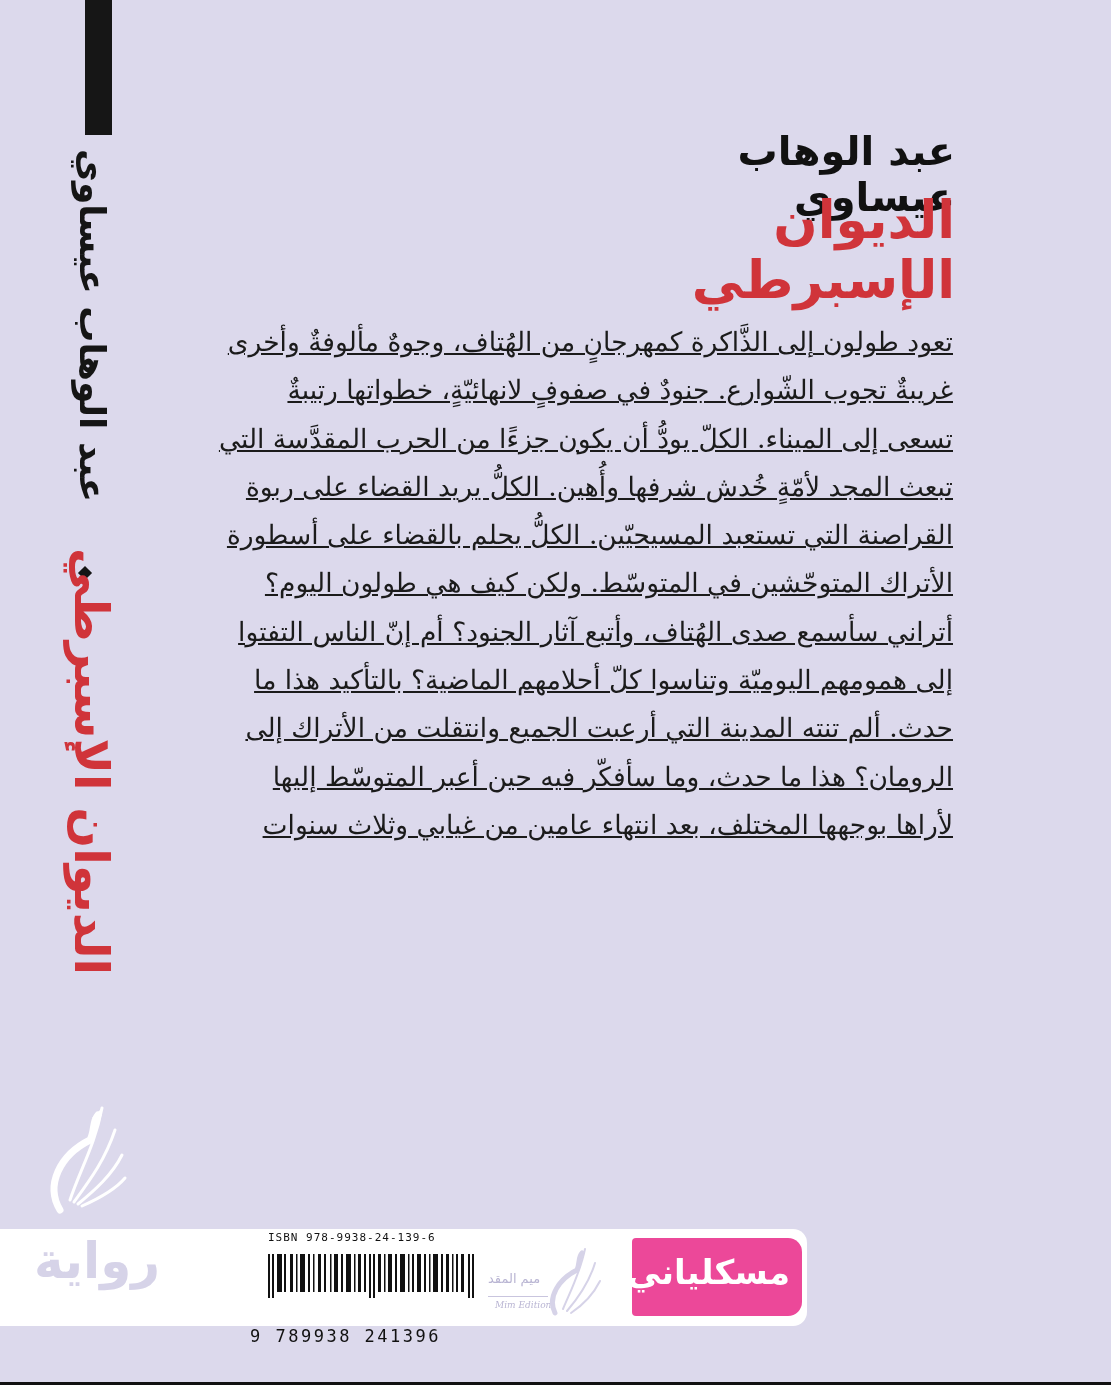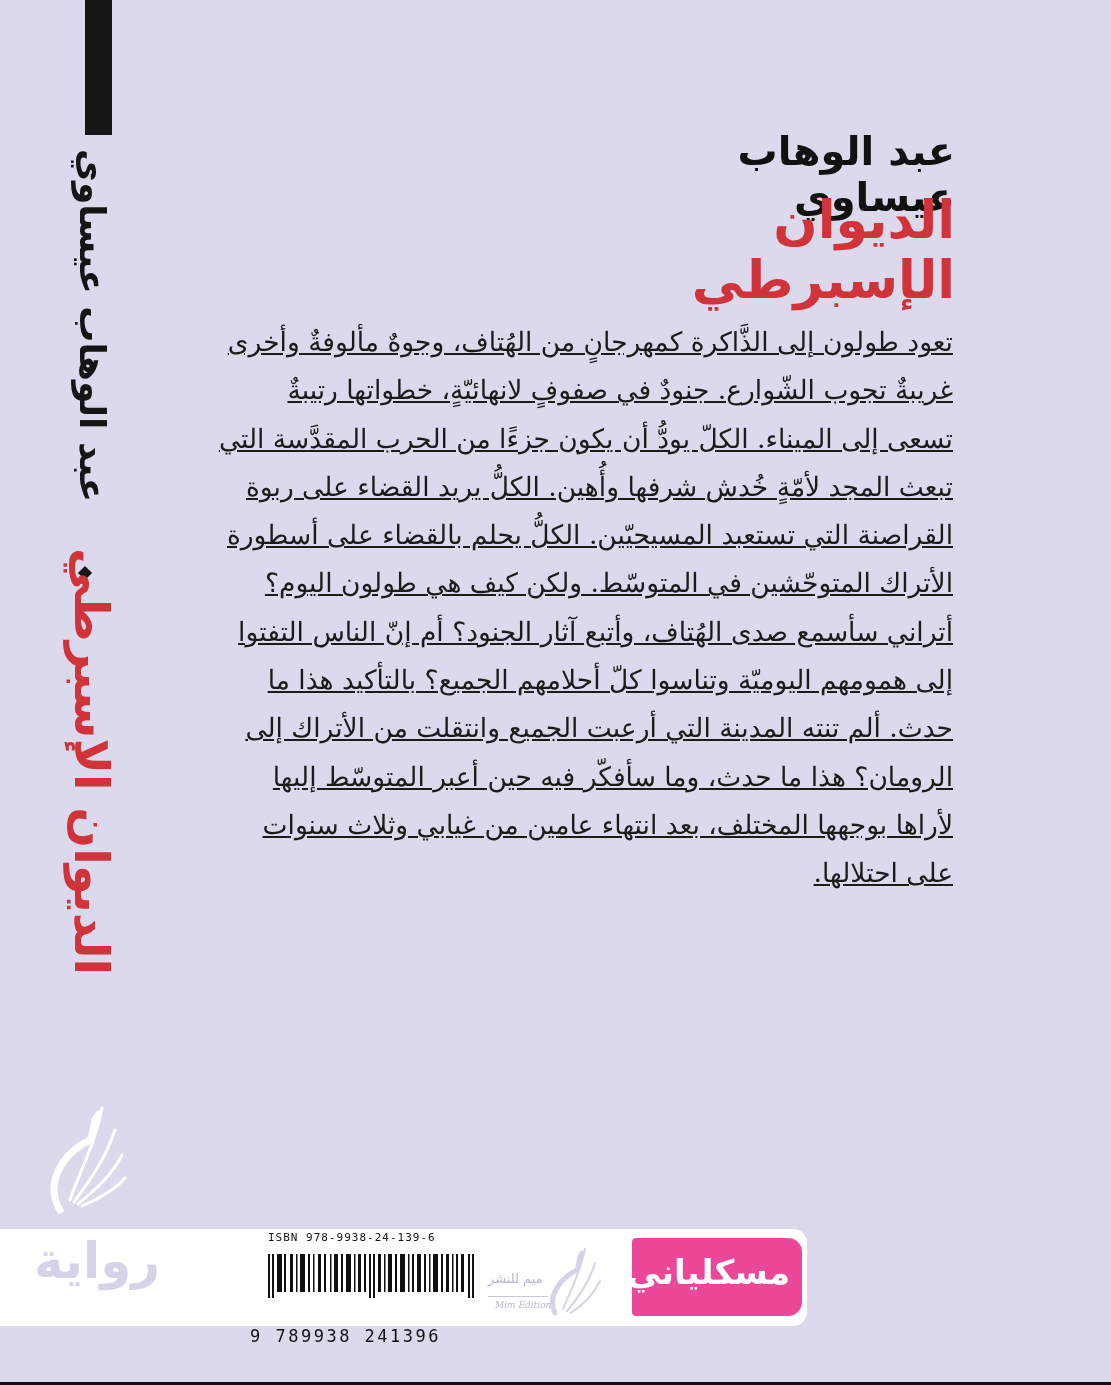--- a/index.html
+++ b/index.html
@@ -120,25 +120,24 @@
   <div class="book-title">الديوان الإسبرطي</div>
 
   <div class="blurb">
     <span class="blurb-line">تعود طولون إلى الذَّاكرة كمهرجانٍ من الهُتاف، وجوهٌ مألوفةٌ وأخرى</span>
     <span class="blurb-line">غريبةٌ تجوب الشّوارع. جنودٌ في صفوفٍ لانهائيّةٍ، خطواتها رتيبةٌ</span>
     <span class="blurb-line">تسعى إلى الميناء. الكلّ يودُّ أن يكون جزءًا من الحرب المقدَّسة التي</span>
     <span class="blurb-line">تبعث المجد لأمّةٍ خُدش شرفها وأُهين. الكلُّ يريد القضاء على ربوة</span>
     <span class="blurb-line">القراصنة التي تستعبد المسيحيّين. الكلُّ يحلم بالقضاء على أسطورة</span>
     <span class="blurb-line">الأتراك المتوحّشين في المتوسّط. ولكن كيف هي طولون اليوم؟</span>
     <span class="blurb-line">أتراني سأسمع صدى الهُتاف، وأتبع آثار الجنود؟ أم إنّ الناس التفتوا</span>
-    <span class="blurb-line">إلى همومهم اليوميّة وتناسوا كلّ أحلامهم الجميع؟ بالتأكيد هذا ما</span>
+    <span class="blurb-line">إلى همومهم اليوميّة وتناسوا كلّ أحلامهم الماضية؟ بالتأكيد هذا ما</span>
     <span class="blurb-line">حدث. ألم تنته المدينة التي أرعبت الجميع وانتقلت من الأتراك إلى</span>
     <span class="blurb-line">الرومان؟ هذا ما حدث، وما سأفكّر فيه حين أعبر المتوسّط إليها</span>
     <span class="blurb-line">لأراها بوجهها المختلف، بعد انتهاء عامين من غيابي وثلاث سنوات</span>
-    <span class="blurb-line last">على احتلالها.</span>
   </div>
 
   <div class="band"></div>
   <div class="genre-label">رواية</div>
   <div class="isbn-text">ISBN 978-9938-24-139-6</div>
   <svg class="barcode" viewBox="0 0 208 44" preserveAspectRatio="none">
     <g fill="#111">
       <rect x="0" y="0" width="2" height="44"></rect>
         <rect x="4" y="0" width="2" height="44"></rect>
       <rect x="9" y="0" width="5" height="38"></rect>
@@ -174,21 +173,21 @@
       <rect x="178" y="0" width="3" height="38"></rect>
         <rect x="184" y="0" width="1.5" height="38"></rect>
       <rect x="188" y="0" width="2" height="38"></rect>
         <rect x="193" y="0" width="3" height="38"></rect>
       <rect x="200" y="0" width="2" height="44"></rect>
         <rect x="204" y="0" width="2" height="44"></rect>
     </g>
   </svg>
   <div class="barcode-digits">9 789938 241396</div>
 
-  <div class="mim-ar">ميم للنشر</div>
+  <div class="mim-ar">ميم المقد</div>
   <div class="mim-rule"></div>
   <div class="mim-en">Mim Edition</div>
   <svg class="mim-feather" viewBox="0 0 60 72">
     <g fill="none" stroke="#d6d3e8" stroke-linecap="round">
       <path d="M10 68 C2 52 14 34 32 25 C35 18 33 12 37 8" stroke-width="5"></path>
       <path d="M18 64 C26 45 35 28 40 4" stroke-width="2"></path>
       <path d="M22 66 C34 52 44 38 50 18" stroke-width="2"></path>
       <path d="M26 68 C38 60 48 50 55 36" stroke-width="2"></path>
     </g>
   </svg>

